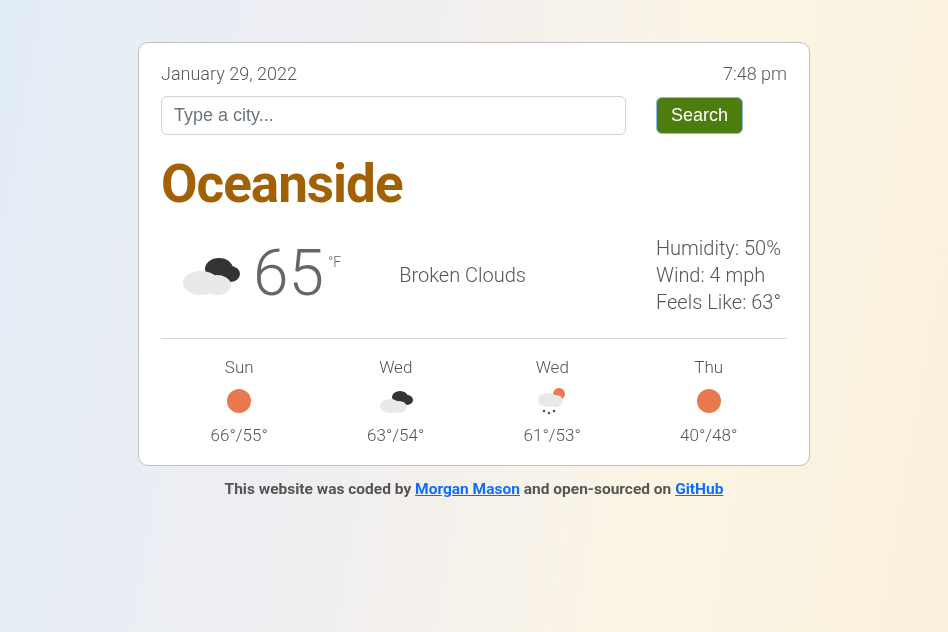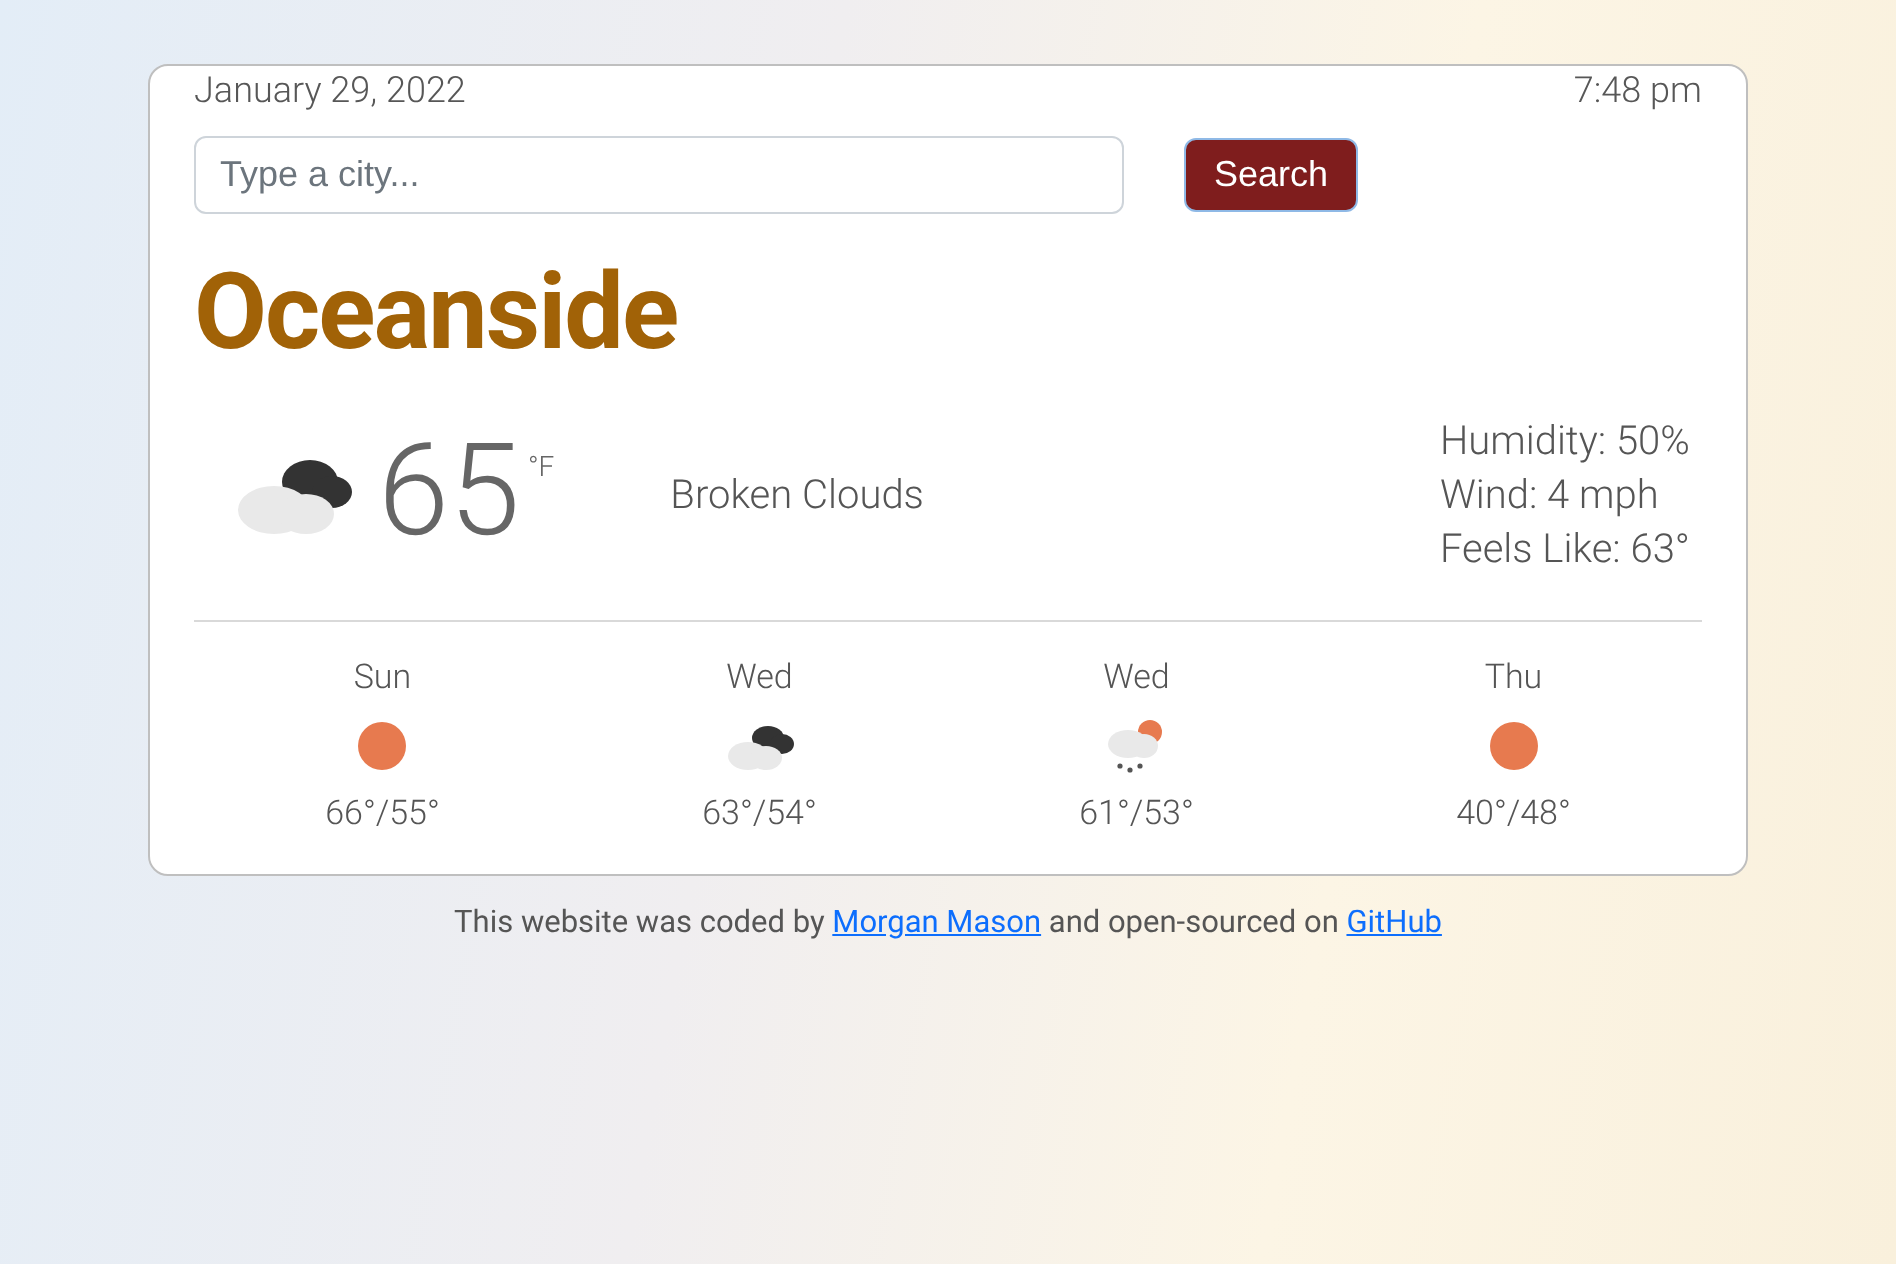--- a/index.html
+++ b/index.html
@@ -9,23 +9,23 @@
       min-height: 632px;
       width: 948px;
       padding: 30px 0 0 0;
       color: #555;
       font-weight: 300;
     }
     .card {
       background: #fff;
       border: 1px solid #bfbfbf;
       border-radius: 10px;
-      width: 800px;
-      margin: 2px auto;
-      padding: 2px 22px 20px 22px;
+      width: 672px;
+      margin: 12px auto;
+      padding: 20px 22px 20px 22px;
     }
     .top-row {
       display: flex;
       justify-content: space-between;
       font-size: 18px;
       color: #575757;
       margin-bottom: 12px;
     }
     .search-row {
       display: flex;
@@ -38,21 +38,21 @@
       font-size: 18px;
       padding: 8px 12px;
       border: 1px solid #ced4da;
       border-radius: 6px;
       color: #8b5cf6;
       font-weight: 300;
       outline: none;
     }
     .search-input::placeholder { color: #6c757d; font-weight: 300; }
     .search-btn {
-      background: #7f1d1d;
+      background: #4d7c0f;
       border: 1px solid #8fb9e6;
       color: #fff;
       font-size: 18px;
       padding: 7px 14px;
       border-radius: 6px;
       cursor: pointer;
       font-weight: 300;
     }
     .city-title {
       font-size: 53px;
@@ -112,21 +112,21 @@
       font-size: 17px;
       color: #555;
       font-weight: 300;
     }
     .fday .ficon { width: 38px; height: 28px; display:flex; align-items:center; justify-content:center; }
     .footer {
       text-align: center;
       font-size: 15.5px;
       color: #555;
       margin-top: 14px;
-      font-weight: 400;
+      font-weight: 700;
     }
     .footer a { color: #0d6efd; text-decoration: underline; }
   </style>
 </head>
 <body>
 
 <div class="card">
 
   <div class="top-row">
     <span>January 29, 2022</span>

